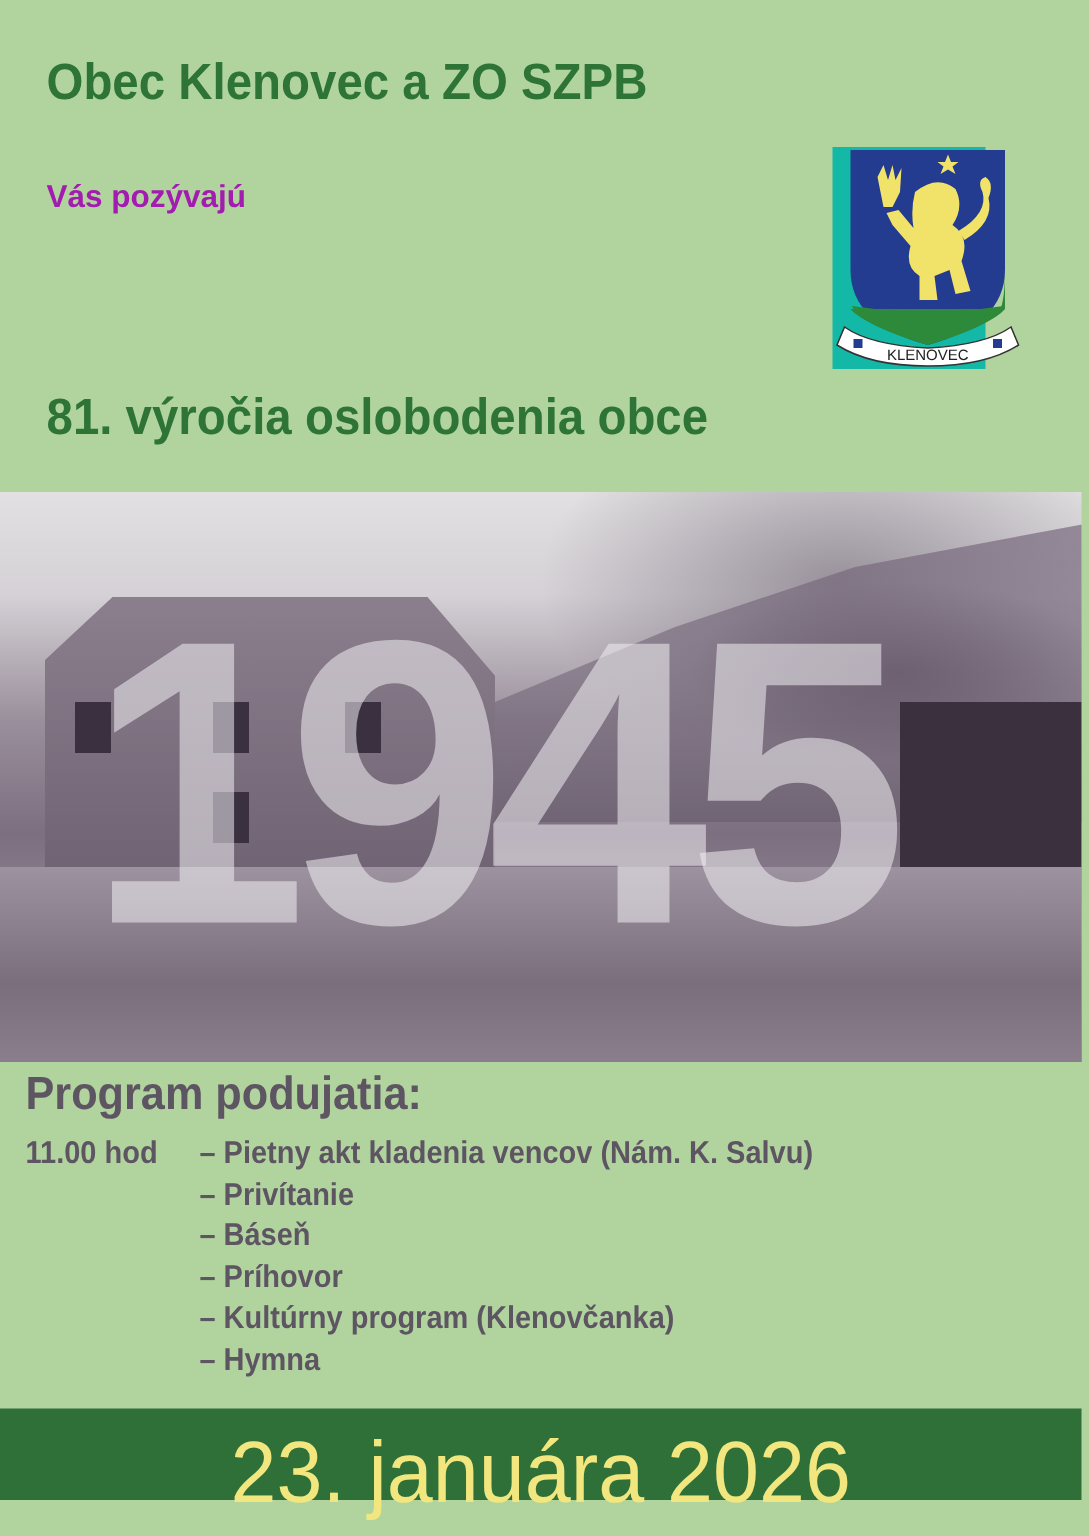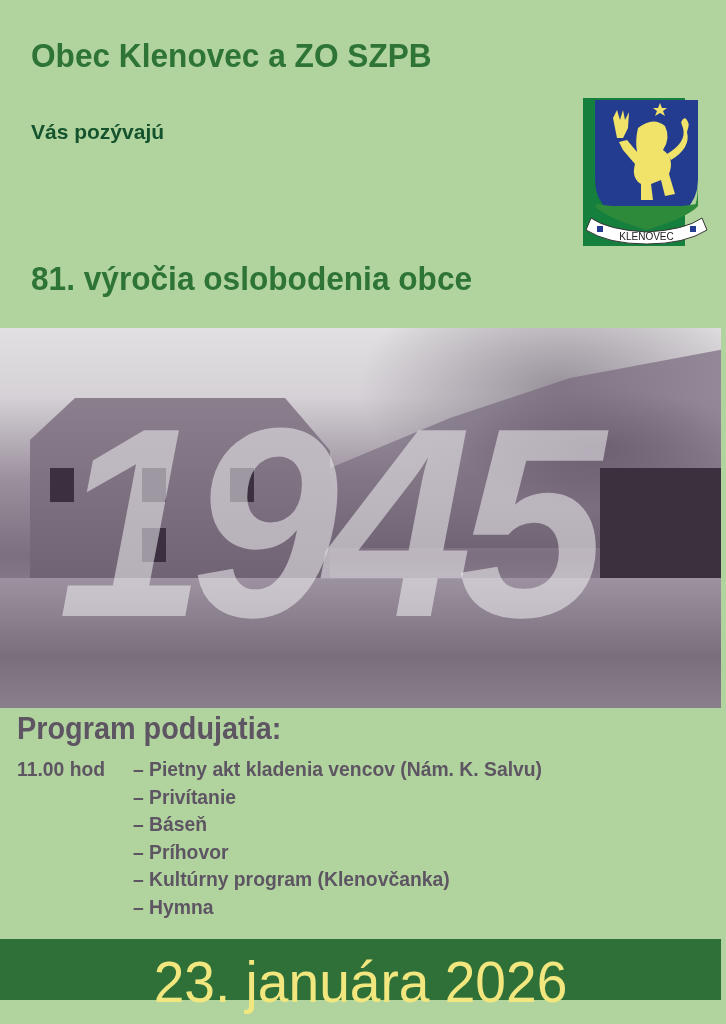--- a/index.html
+++ b/index.html
@@ -1,26 +1,26 @@
 <!DOCTYPE html>
 <html><head>
 <meta charset="utf-8">
 <style>
   html, body { margin:0; padding:0; }
   body { width:726px; height:1024px; background:#b1d49f; position:relative; overflow:hidden; font-family:"Liberation Sans", sans-serif; }
   .title { position:absolute; left:31px; top:36px; font-size:34px; font-weight:bold; color:#2e7437; letter-spacing:0px; margin:0; transform:scaleX(0.93); transform-origin:left; }
-  .invite { position:absolute; left:31px; top:118px; font-size:21px; font-weight:bold; color:#14532d; line-height:27px; }
+  .invite { position:absolute; left:31px; top:118px; font-size:21px; font-weight:bold; color:#a21caf; line-height:27px; }
   .invite div { white-space:nowrap; }
   .anniv { position:absolute; left:31px; top:259px; font-size:34px; font-weight:bold; color:#2e7437; transform:scaleX(0.93); transform-origin:left; white-space:nowrap; }
-  .coat { position:absolute; left:555px; top:98px; width:102px; height:148px; background:#15803d;margin-left:28px; }
+  .coat { position:absolute; left:555px; top:98px; width:102px; height:148px; background:#14b8a6; }
   .photo { position:absolute; left:0; top:328px; width:721px; height:380px; overflow:hidden;
     background:
       radial-gradient(ellipse 140px 60px at 600px 120px, rgba(70,55,75,0.55), transparent),
       radial-gradient(ellipse 200px 120px at 560px 60px, rgba(90,80,95,0.5), transparent),
-      linear-gradient(180deg, #e2e0e2 0%, #d5d1d6 18%, #9a8f9c 40%, #7c6f80 60%, #8e8592 75%, #6e6272 100%); font-style: italic; }
+      linear-gradient(180deg, #e2e0e2 0%, #d5d1d6 18%, #9a8f9c 40%, #7c6f80 60%, #8e8592 75%, #6e6272 100%); }
   .bldg { position:absolute; left:30px; top:70px; width:300px; height:210px; background:linear-gradient(180deg,#8b7f8e,#6c6070); clip-path:polygon(0 20%, 15% 0, 85% 0, 100% 25%, 100% 100%, 0 100%); }
   .win { position:absolute; background:#3a3040; width:24px; height:34px; }
   .hill { position:absolute; left:330px; top:20px; width:400px; height:200px; background:linear-gradient(180deg,rgba(120,105,125,0.7),rgba(90,80,95,0.4)); clip-path:polygon(0 60%, 30% 35%, 60% 15%, 100% 0, 100% 100%, 0 100%); }
   .ground { position:absolute; left:0; top:250px; width:721px; height:130px; background:linear-gradient(180deg,#9d929f,#7a6e7d 60%,#8a7e8d); }
   .darkhouse { position:absolute; left:600px; top:140px; width:121px; height:110px; background:#3b303e; clip-path:polygon(0 0, 100% 0, 100% 100%, 0 100%); }
   .year { position:absolute; left:58px; top:60px; font-size:270px; font-weight:bold; color:rgba(240,238,242,0.55); letter-spacing:-14px; line-height:1; font-family:"Liberation Sans", sans-serif; transform:scaleX(0.98); transform-origin:left; }
   .prog-head { position:absolute; left:17px; top:711px; font-size:31px; font-weight:bold; color:#5e5563; transform:scaleX(0.93); transform-origin:left; white-space:nowrap; }
   .prog { position:absolute; left:17px; top:755px; font-size:21px; font-weight:bold; color:#5e5563; line-height:27.5px; transform:scaleX(0.92); transform-origin:left; }
   .prog .row { white-space:nowrap; display:flex; }
   .prog .time { width:126px; display:inline-block; }

